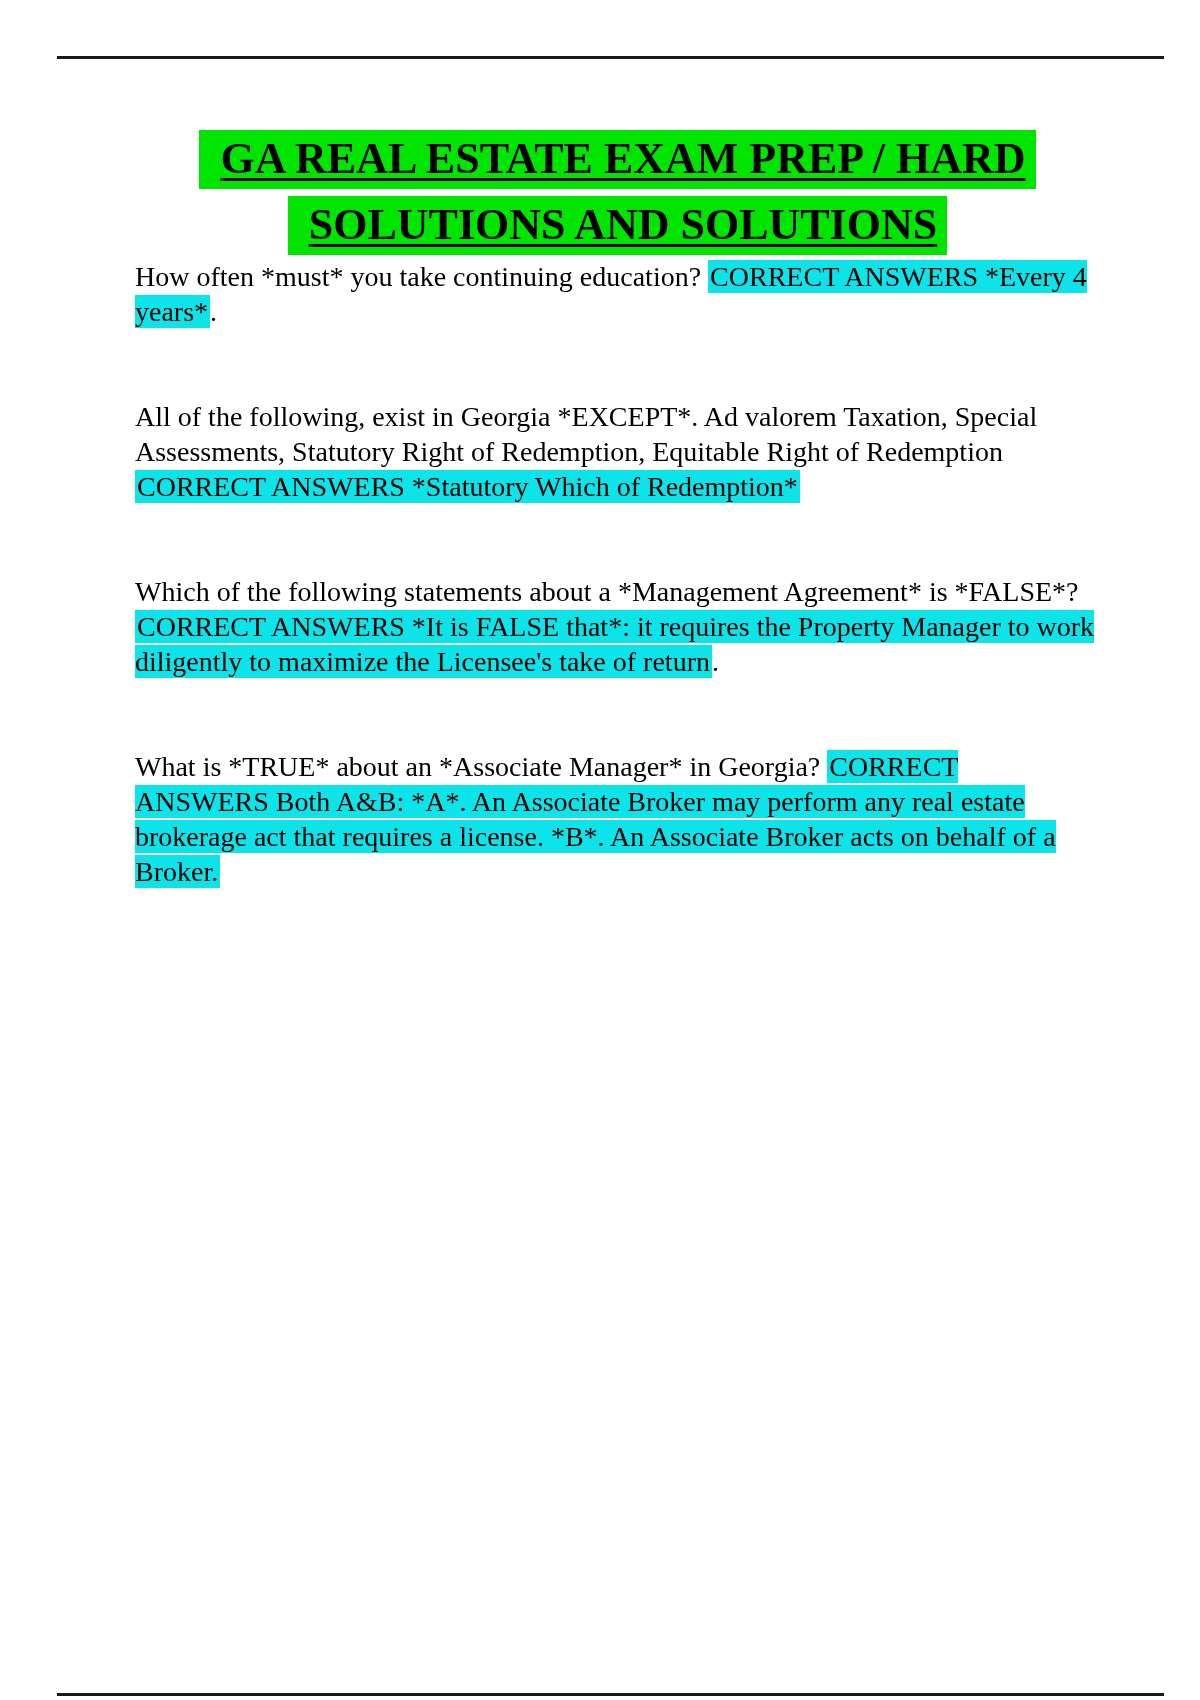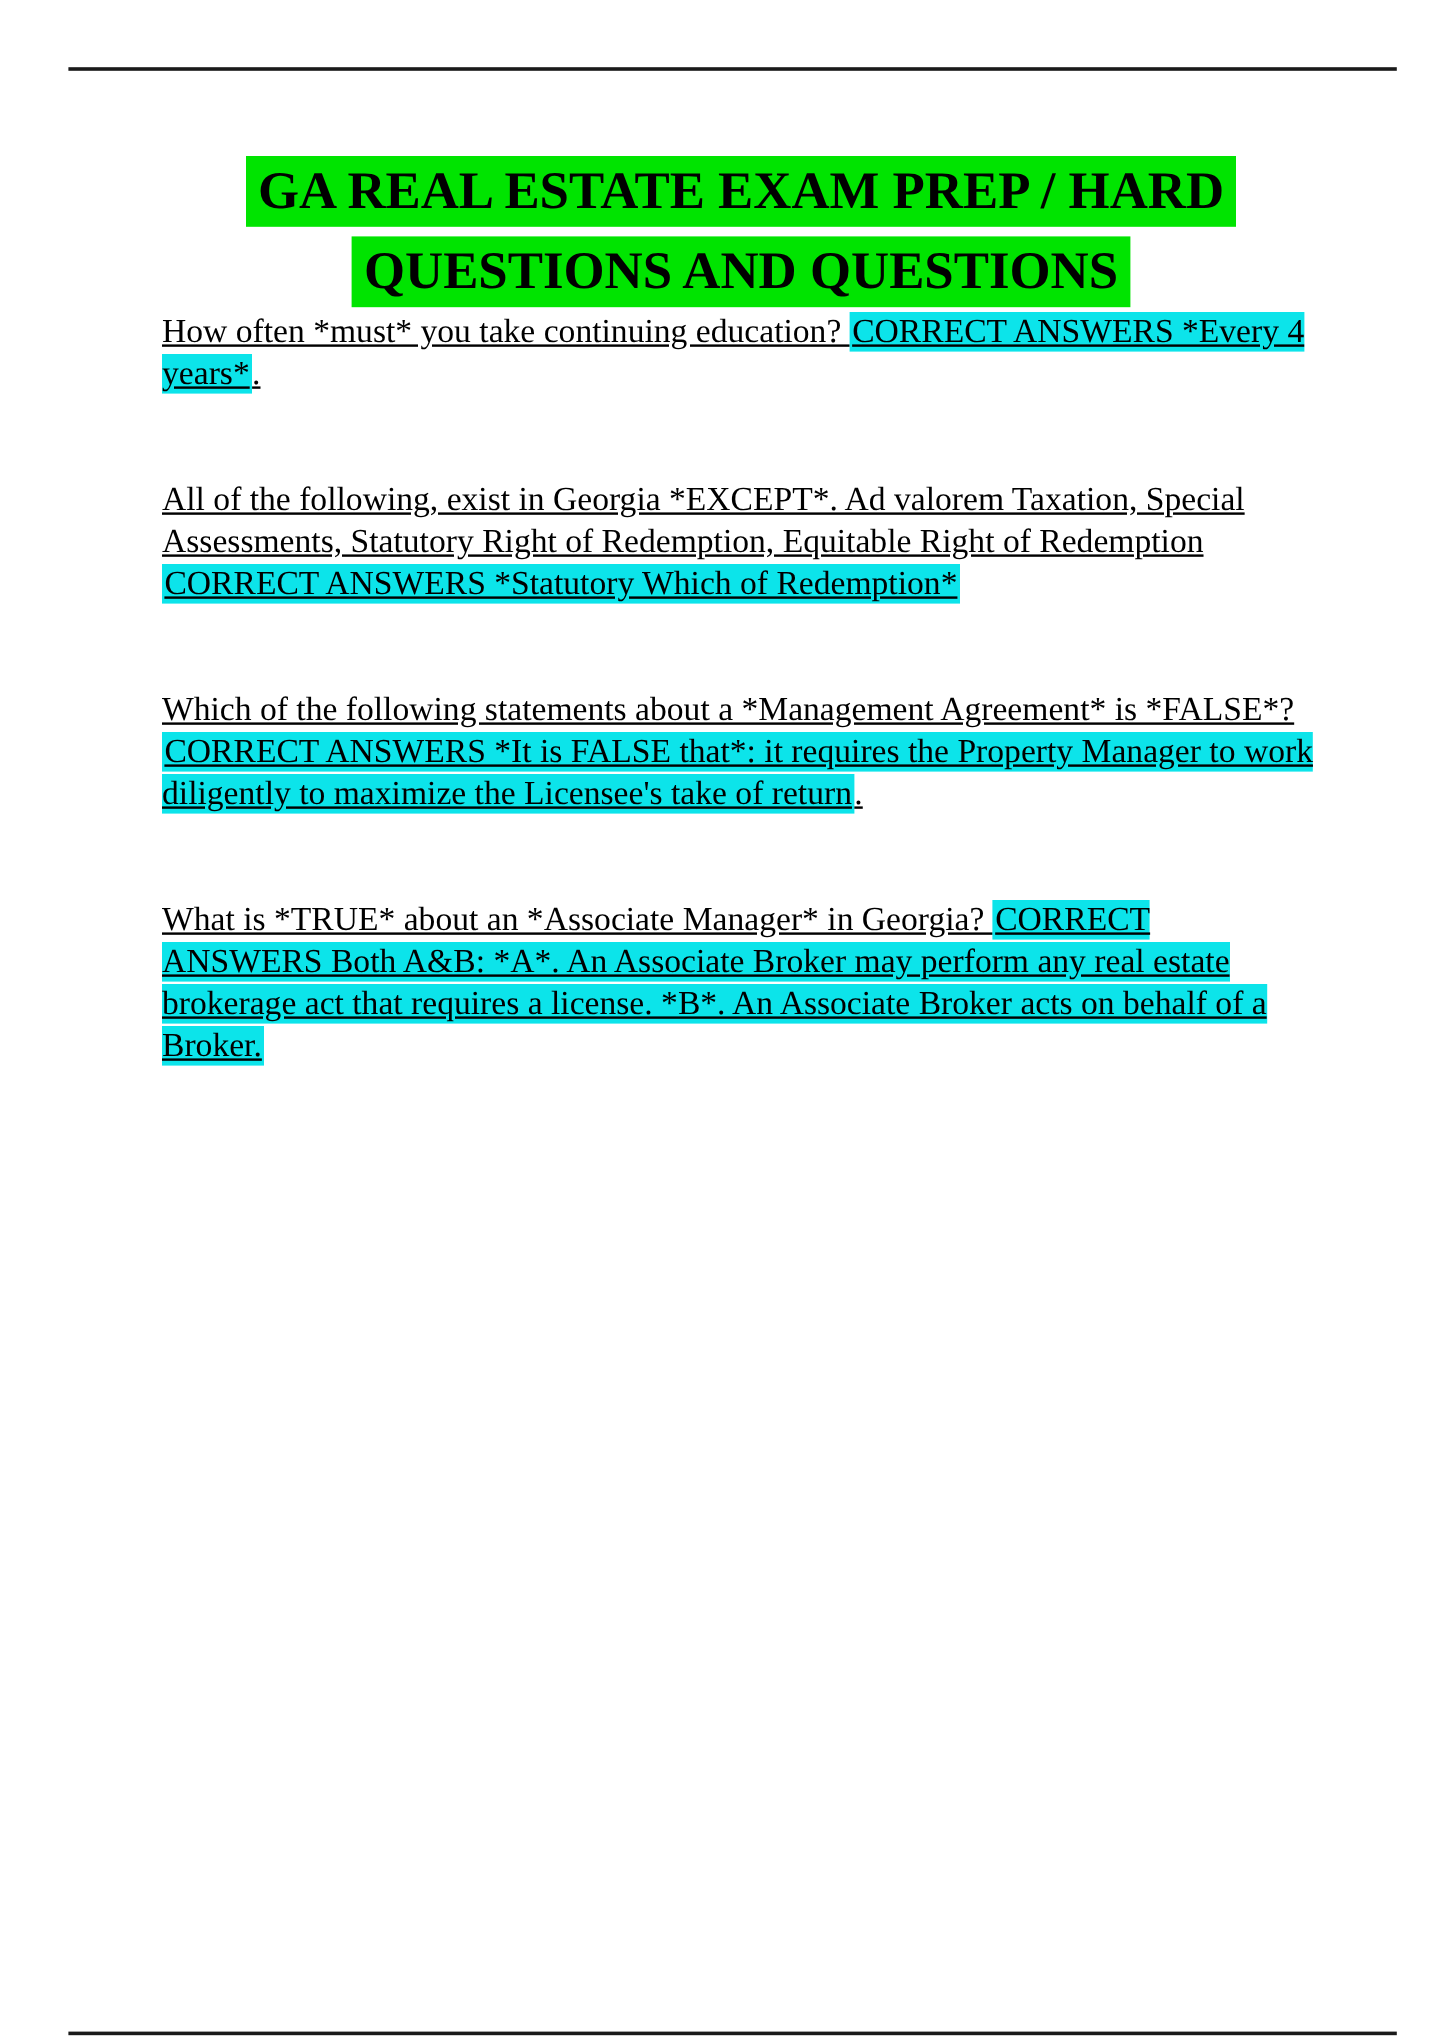--- a/index.html
+++ b/index.html
@@ -36,57 +36,57 @@
   .title-line {
     line-height: 55px;
     margin-bottom: 1px;
   }
   .title-hl {
     display: inline-block;
     background: var(--title-hl, #00e400);
     color: #000000;
     font-size: 44px;
     font-weight: bold;
-    padding: 1px 10px 3px 10px;
+    padding: 1px 10px 3px 21px;
+    text-decoration: underline;
     text-decoration-thickness: 3px;
     text-underline-offset: 5px;
     white-space: nowrap;
   }
 
   .qa-body {
     position: absolute;
     top: 259px;
     left: 135px;
     width: 962px;
   }
   .qa {
     margin: 0 0 70px 0;
     font-size: 28px;
     line-height: 35px;
     text-align: left;
-    text-decoration: underline;
   }
   .qa .plain {
     color: #000000;
   }
   .qa .hl {
     background: var(--answer-hl, #0ce4ea);
     color: #000000;
     padding: 1px 2px;
   }
 </style>
 </head>
 <body>
 
 <div class="page" style="--title-hl: #00e400; --answer-hl: #0ce4ea;">
   <div class="rule rule-top"></div>
 
   <header class="title-block" id="title-block">
       <div class="title-line"><span class="title-hl">GA REAL ESTATE EXAM PREP / HARD</span></div>
-      <div class="title-line"><span class="title-hl">QUESTIONS AND QUESTIONS</span></div>
+      <div class="title-line"><span class="title-hl">SOLUTIONS AND SOLUTIONS</span></div>
     </header>
 
   <main class="qa-body" id="qa-body">
       <p class="qa"><span class="plain">How often *must* you take continuing education? </span><span class="hl">CORRECT ANSWERS *Every 4 years*</span><span class="plain">.</span></p>
       <p class="qa"><span class="plain">All of the following, exist in Georgia *EXCEPT*. Ad valorem Taxation, Special Assessments, Statutory Right of Redemption, Equitable Right of Redemption </span><span class="hl">CORRECT ANSWERS *Statutory Which of Redemption*</span></p>
       <p class="qa"><span class="plain">Which of the following statements about a *Management Agreement* is *FALSE*? </span><span class="hl">CORRECT ANSWERS *It is FALSE that*: it requires the Property Manager to work diligently to maximize the Licensee's take of return</span><span class="plain">.</span></p>
       <p class="qa"><span class="plain">What is *TRUE* about an *Associate Manager* in Georgia? </span><span class="hl">CORRECT ANSWERS Both A&amp;B: *A*. An Associate Broker may perform any real estate brokerage act that requires a license. *B*. An Associate Broker acts on behalf of a Broker.</span></p>
     </main>
 
   <div class="rule rule-bottom"></div>

